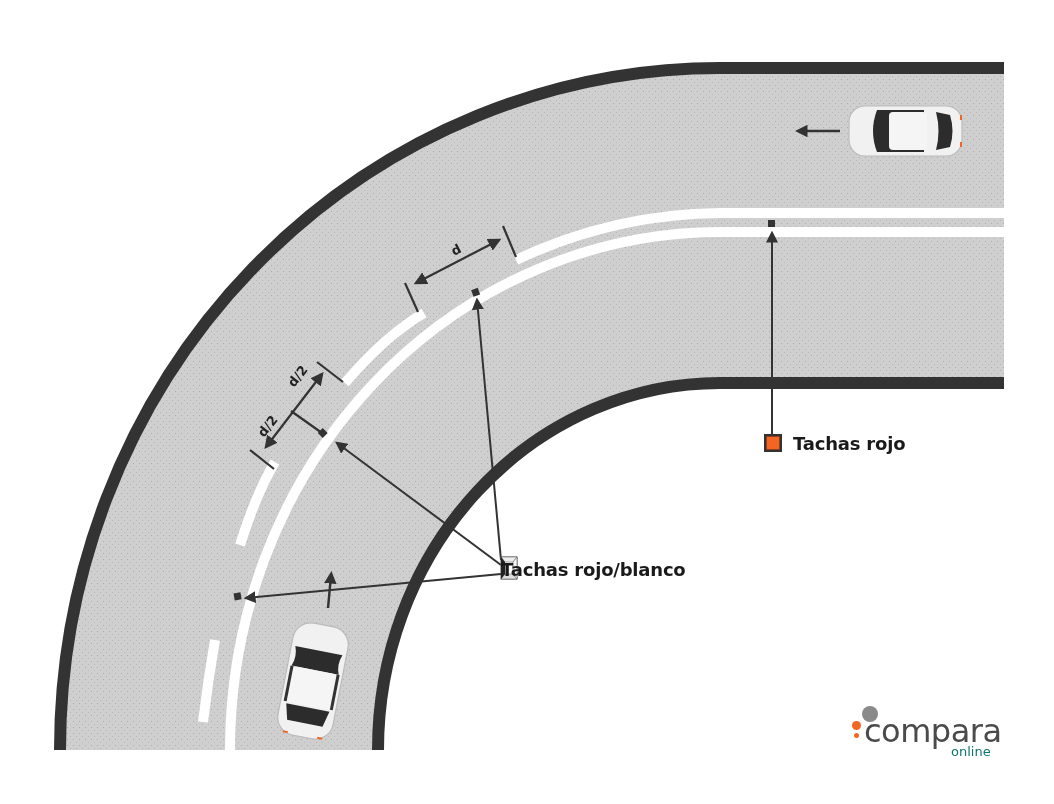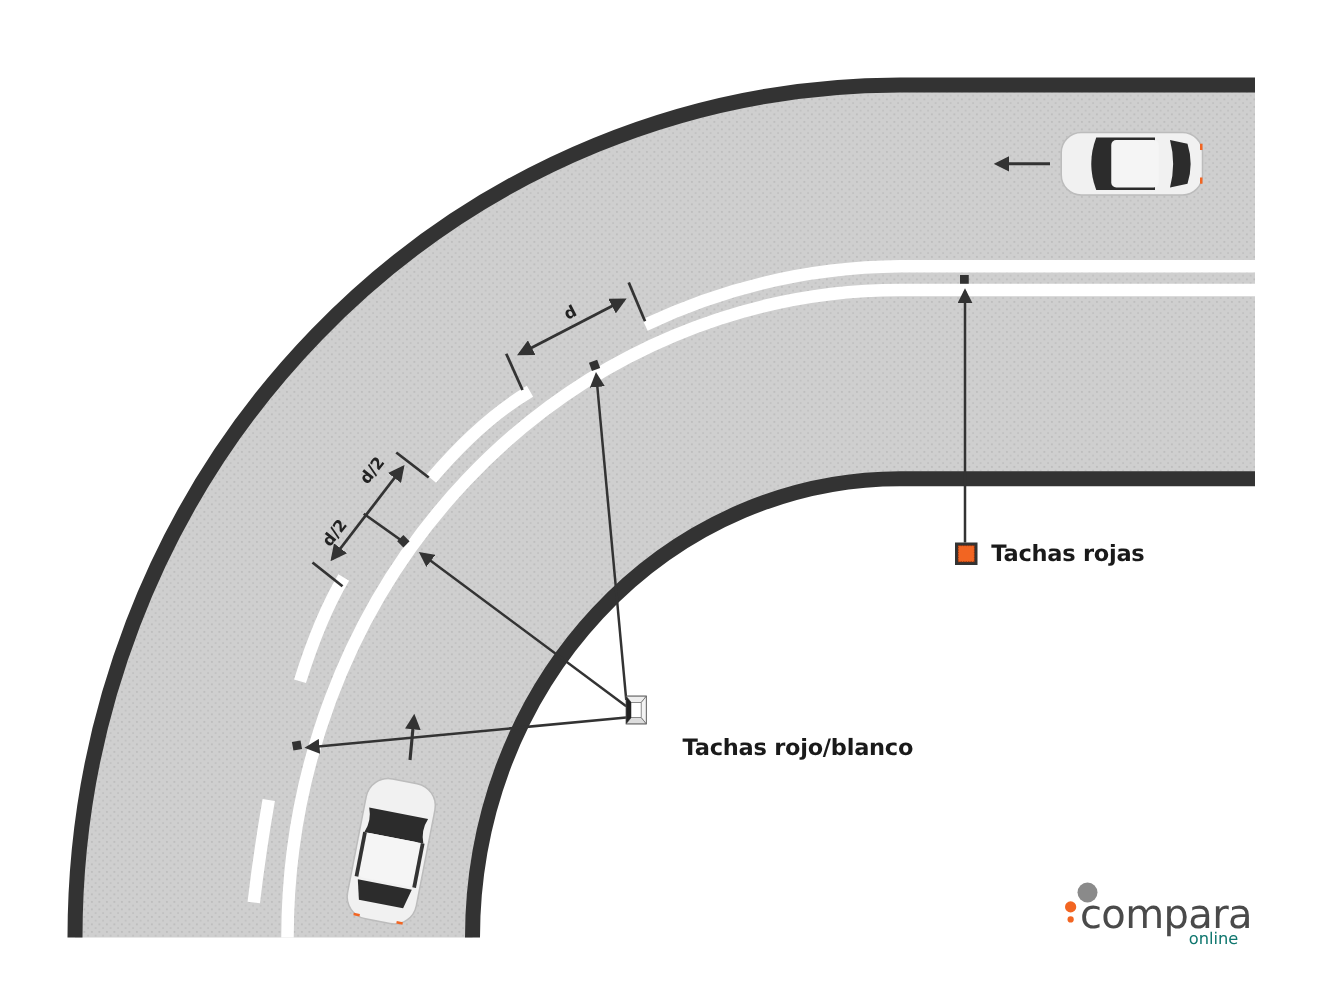--- a/index.html
+++ b/index.html
@@ -108,22 +108,22 @@
     <path d="M4,26 L52,26 Q48,36 52,46 L4,46 Q8,36 4,26 Z" fill="#2c2c2c"></path>
     <rect x="6" y="46" width="44" height="36" rx="4" fill="#f5f5f5"></rect>
     <path d="M6,84 L50,84 L46,100 L10,100 Z" fill="#2c2c2c"></path>
     <path d="M3,46 L6,46 L6,82 L3,82 Z" fill="#333"></path>
     <path d="M50,46 L53,46 L53,82 L50,82 Z" fill="#333"></path>
     <rect x="8" y="111" width="5" height="2" fill="#f26522"></rect>
     <rect x="43" y="111" width="5" height="2" fill="#f26522"></rect>
   </g>
 </svg>
 
-<div class="label" style="left:793px; top:433px;">Tachas rojas</div>
-<div class="label" style="left:546px; top:559px;margin-top:29px;">Tachas rojo/blanco</div>
+<div class="label" style="left:793px; top:433px;">Tachas rojo</div>
+<div class="label" style="left:501px; top:559px;">Tachas rojo/blanco</div>
 
 <div class="logo">
   <div class="logo-dot-grey"></div>
   <div class="logo-dot-orange"></div>
   <div class="logo-dot-orange2"></div>
   <div class="logo-main">compara</div>
   <div class="logo-sub">online</div>
 </div>
 
 </body></html>

